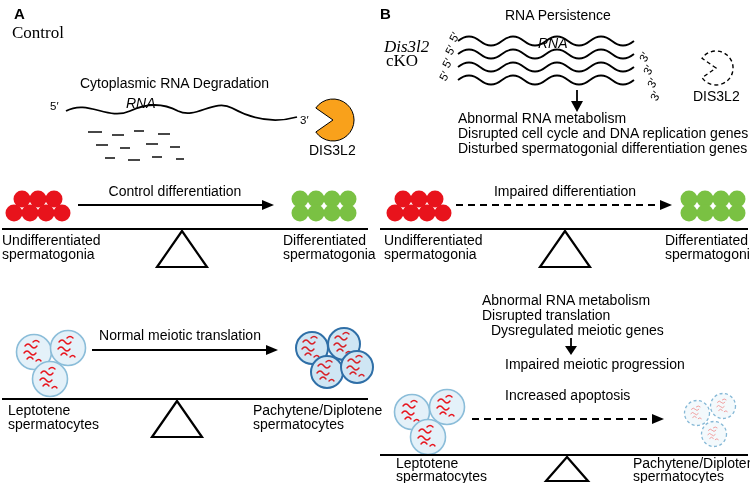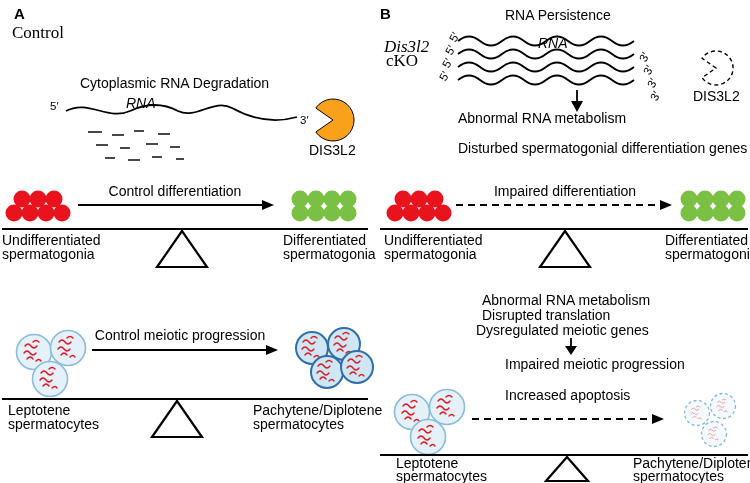--- a/index.html
+++ b/index.html
@@ -167,21 +167,21 @@
   <div class="t italic" style="left:126px;top:96px">RNA</div>
   <div class="t prime" style="left:300px;top:113px">3′</div>
   <div class="t" style="left:309px;top:143px">DIS3L2</div>
 
   <div class="t center" style="left:85px;top:184px;width:180px">Control differentiation</div>
   <div class="t" style="left:2px;top:233px">Undifferentiated
 spermatogonia</div>
   <div class="t" style="left:283px;top:233px">Differentiated
 spermatogonia</div>
 
-  <div class="t center" style="left:85px;top:328px;width:190px">Control meiotic progression</div>
+  <div class="t center" style="left:85px;top:328px;width:190px">Normal meiotic translation</div>
   <div class="t" style="left:8px;top:403px">Leptotene
 spermatocytes</div>
   <div class="t" style="left:253px;top:403px">Pachytene/Diplotene
 spermatocytes</div>
 
   <div class="t panel-letter" style="left:380px;top:6px">B</div>
   <div class="t" style="left:505px;top:8px">RNA Persistence</div>
   <div class="t cond" style="left:384px;top:26px">
     <span class="italic">Dis3l2</span>
     <span style="margin-left:2px">cKO</span>
@@ -192,31 +192,32 @@
   <div class="t prime rot" style="left:443px;top:56px">5′</div>
   <div class="t prime rot" style="left:440px;top:69px">5′</div>
   <div class="t italic" style="left:538px;top:36px">RNA</div>
   <div class="t prime rot" style="left:640px;top:50px">3′</div>
   <div class="t prime rot" style="left:644px;top:63px">3′</div>
   <div class="t prime rot" style="left:648px;top:76px">3′</div>
   <div class="t prime rot" style="left:651px;top:89px">3′</div>
   <div class="t" style="left:693px;top:89px">DIS3L2</div>
 
   <div class="t" style="left:458px;top:111px">Abnormal RNA metabolism</div>
+  <div class="t" style="left:458px;top:126px">Disrupted cell cycle and DNA replication genes</div>
   <div class="t" style="left:458px;top:141px">Disturbed spermatogonial differentiation genes</div>
 
   <div class="t center" style="left:485px;top:184px;width:160px">Impaired differentiation</div>
   <div class="t" style="left:384px;top:233px">Undifferentiated
 spermatogonia</div>
   <div class="t" style="left:665px;top:233px">Differentiated
 spermatogonia</div>
 
   <div class="t" style="left:482px;top:293px">Abnormal RNA metabolism</div>
   <div class="t" style="left:482px;top:308px">Disrupted translation</div>
-  <div class="t" style="left:476px;top:323px">Dysregulated meiotic genes</div>
+  <div class="t" style="left:491px;top:323px">Dysregulated meiotic genes</div>
 
   <div class="t" style="left:505px;top:357px">Impaired meiotic progression</div>
   <div class="t" style="left:505px;top:388px">Increased apoptosis</div>
 
   <div class="t tight" style="left:396px;top:457px">Leptotene
 spermatocytes</div>
   <div class="t tight" style="left:633px;top:457px">Pachytene/Diplotene
 spermatocytes</div>
 
 </div>

